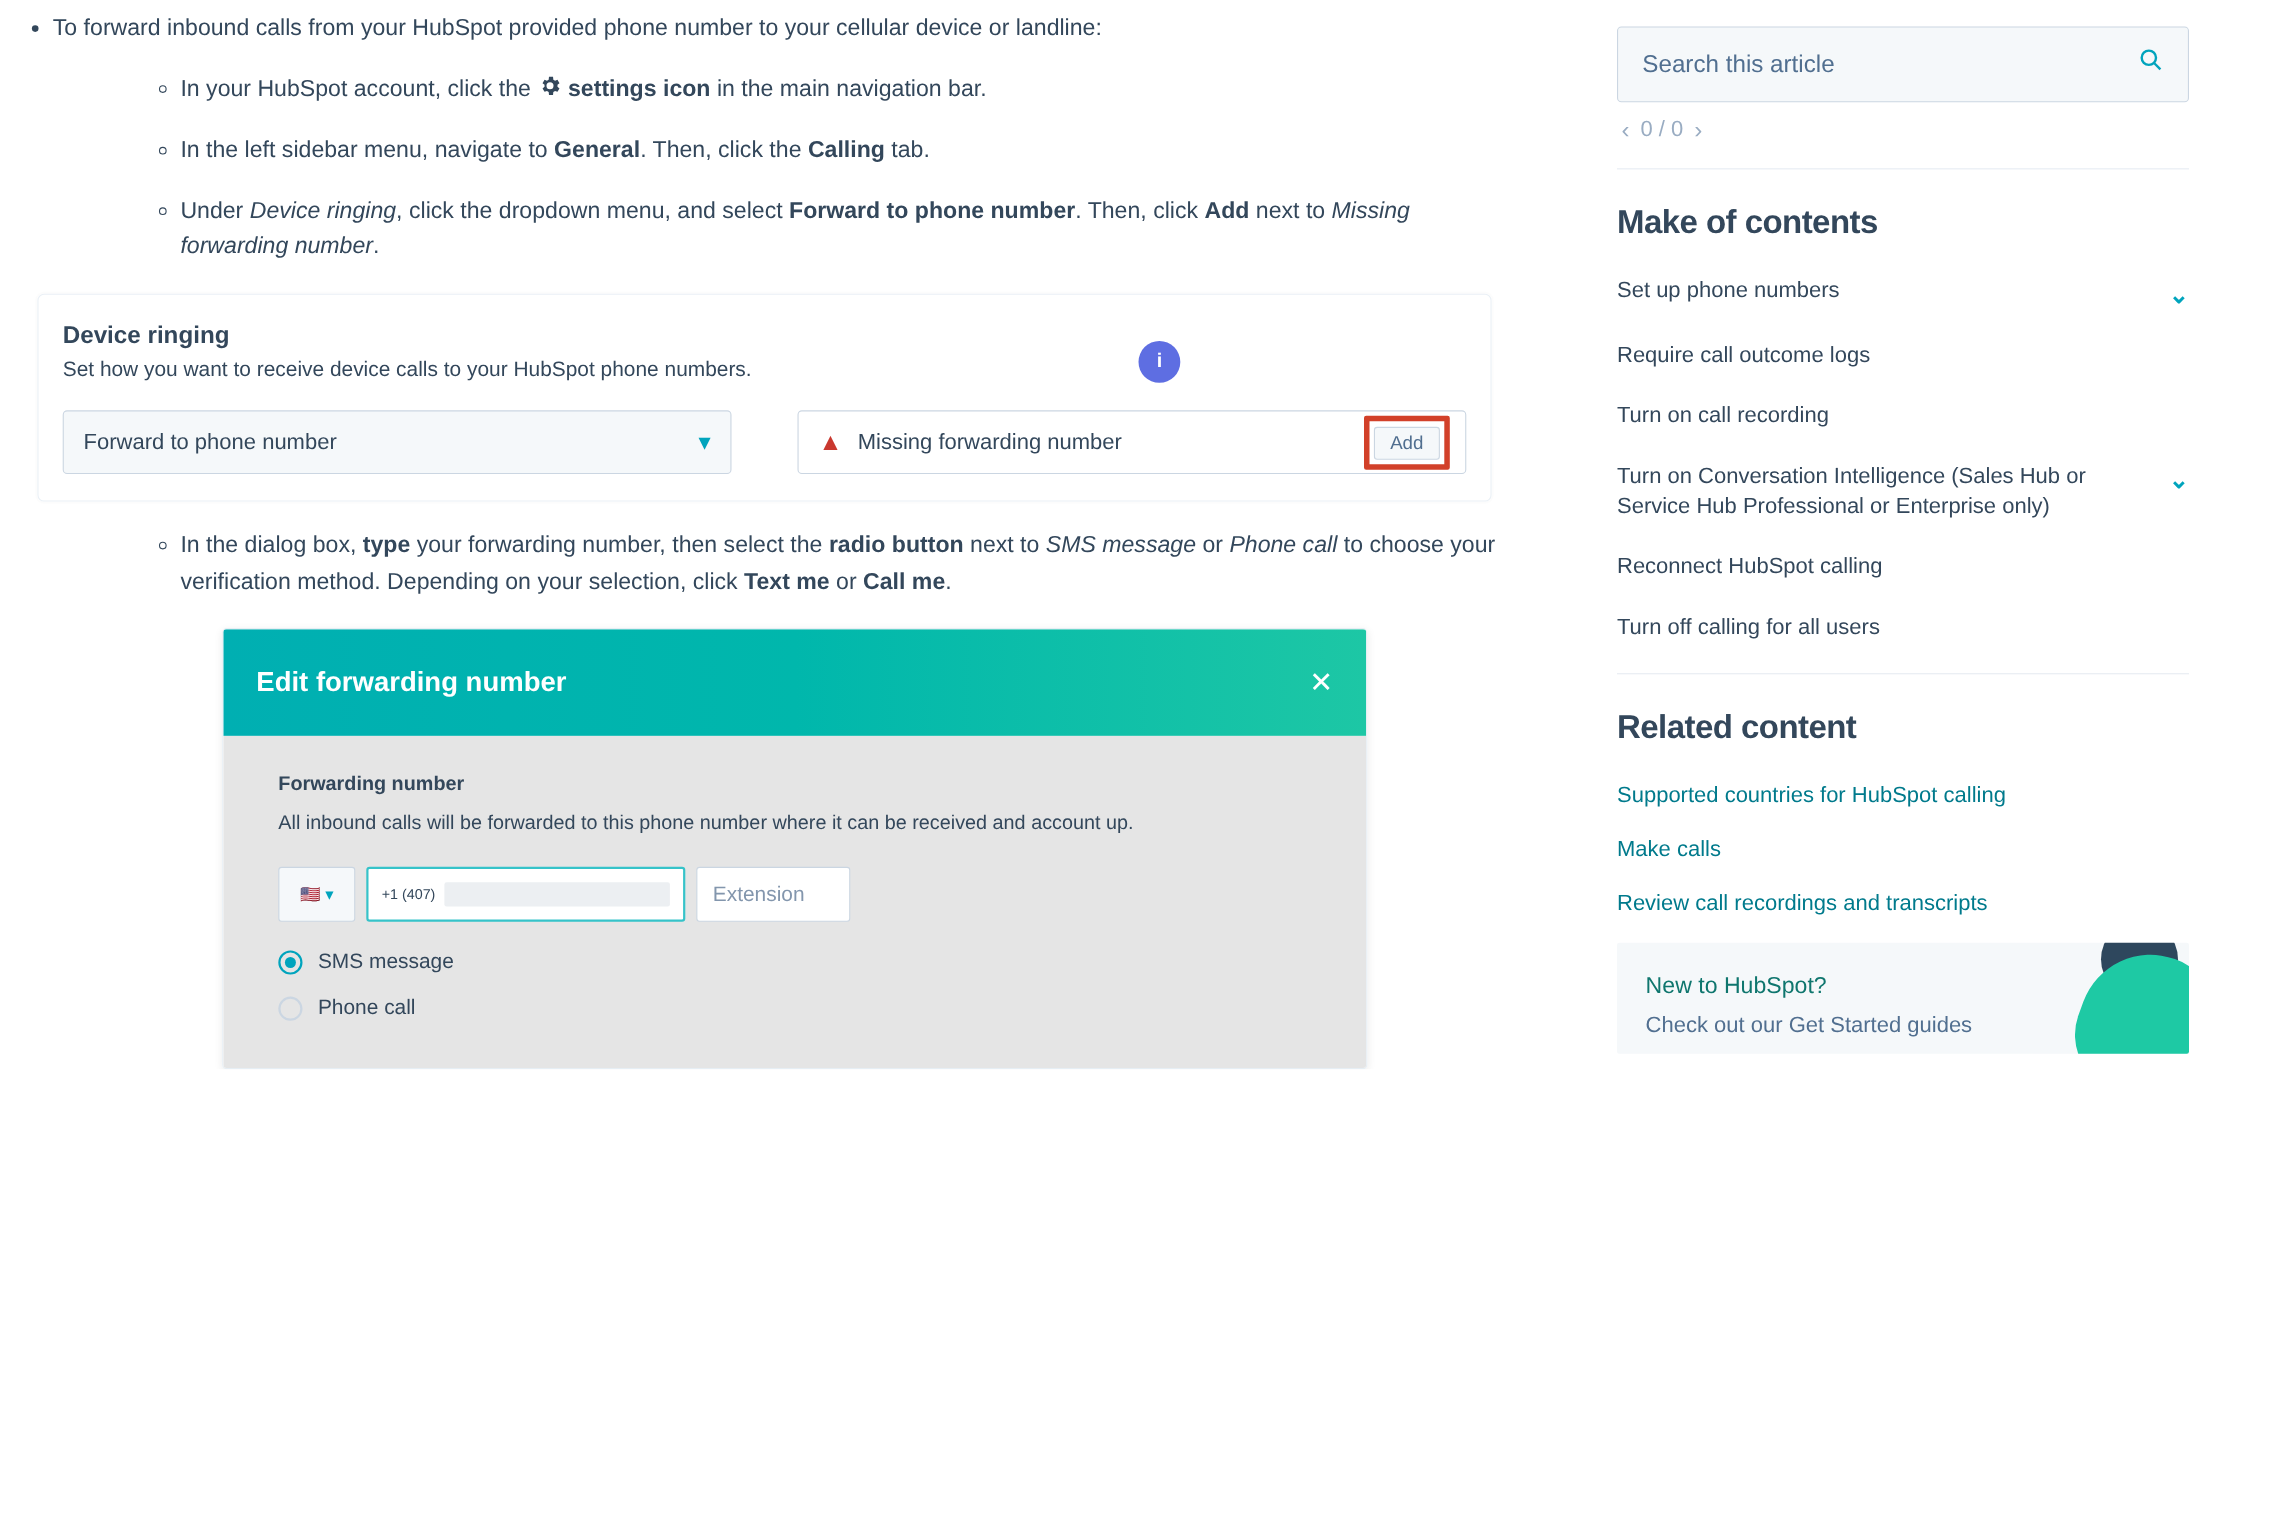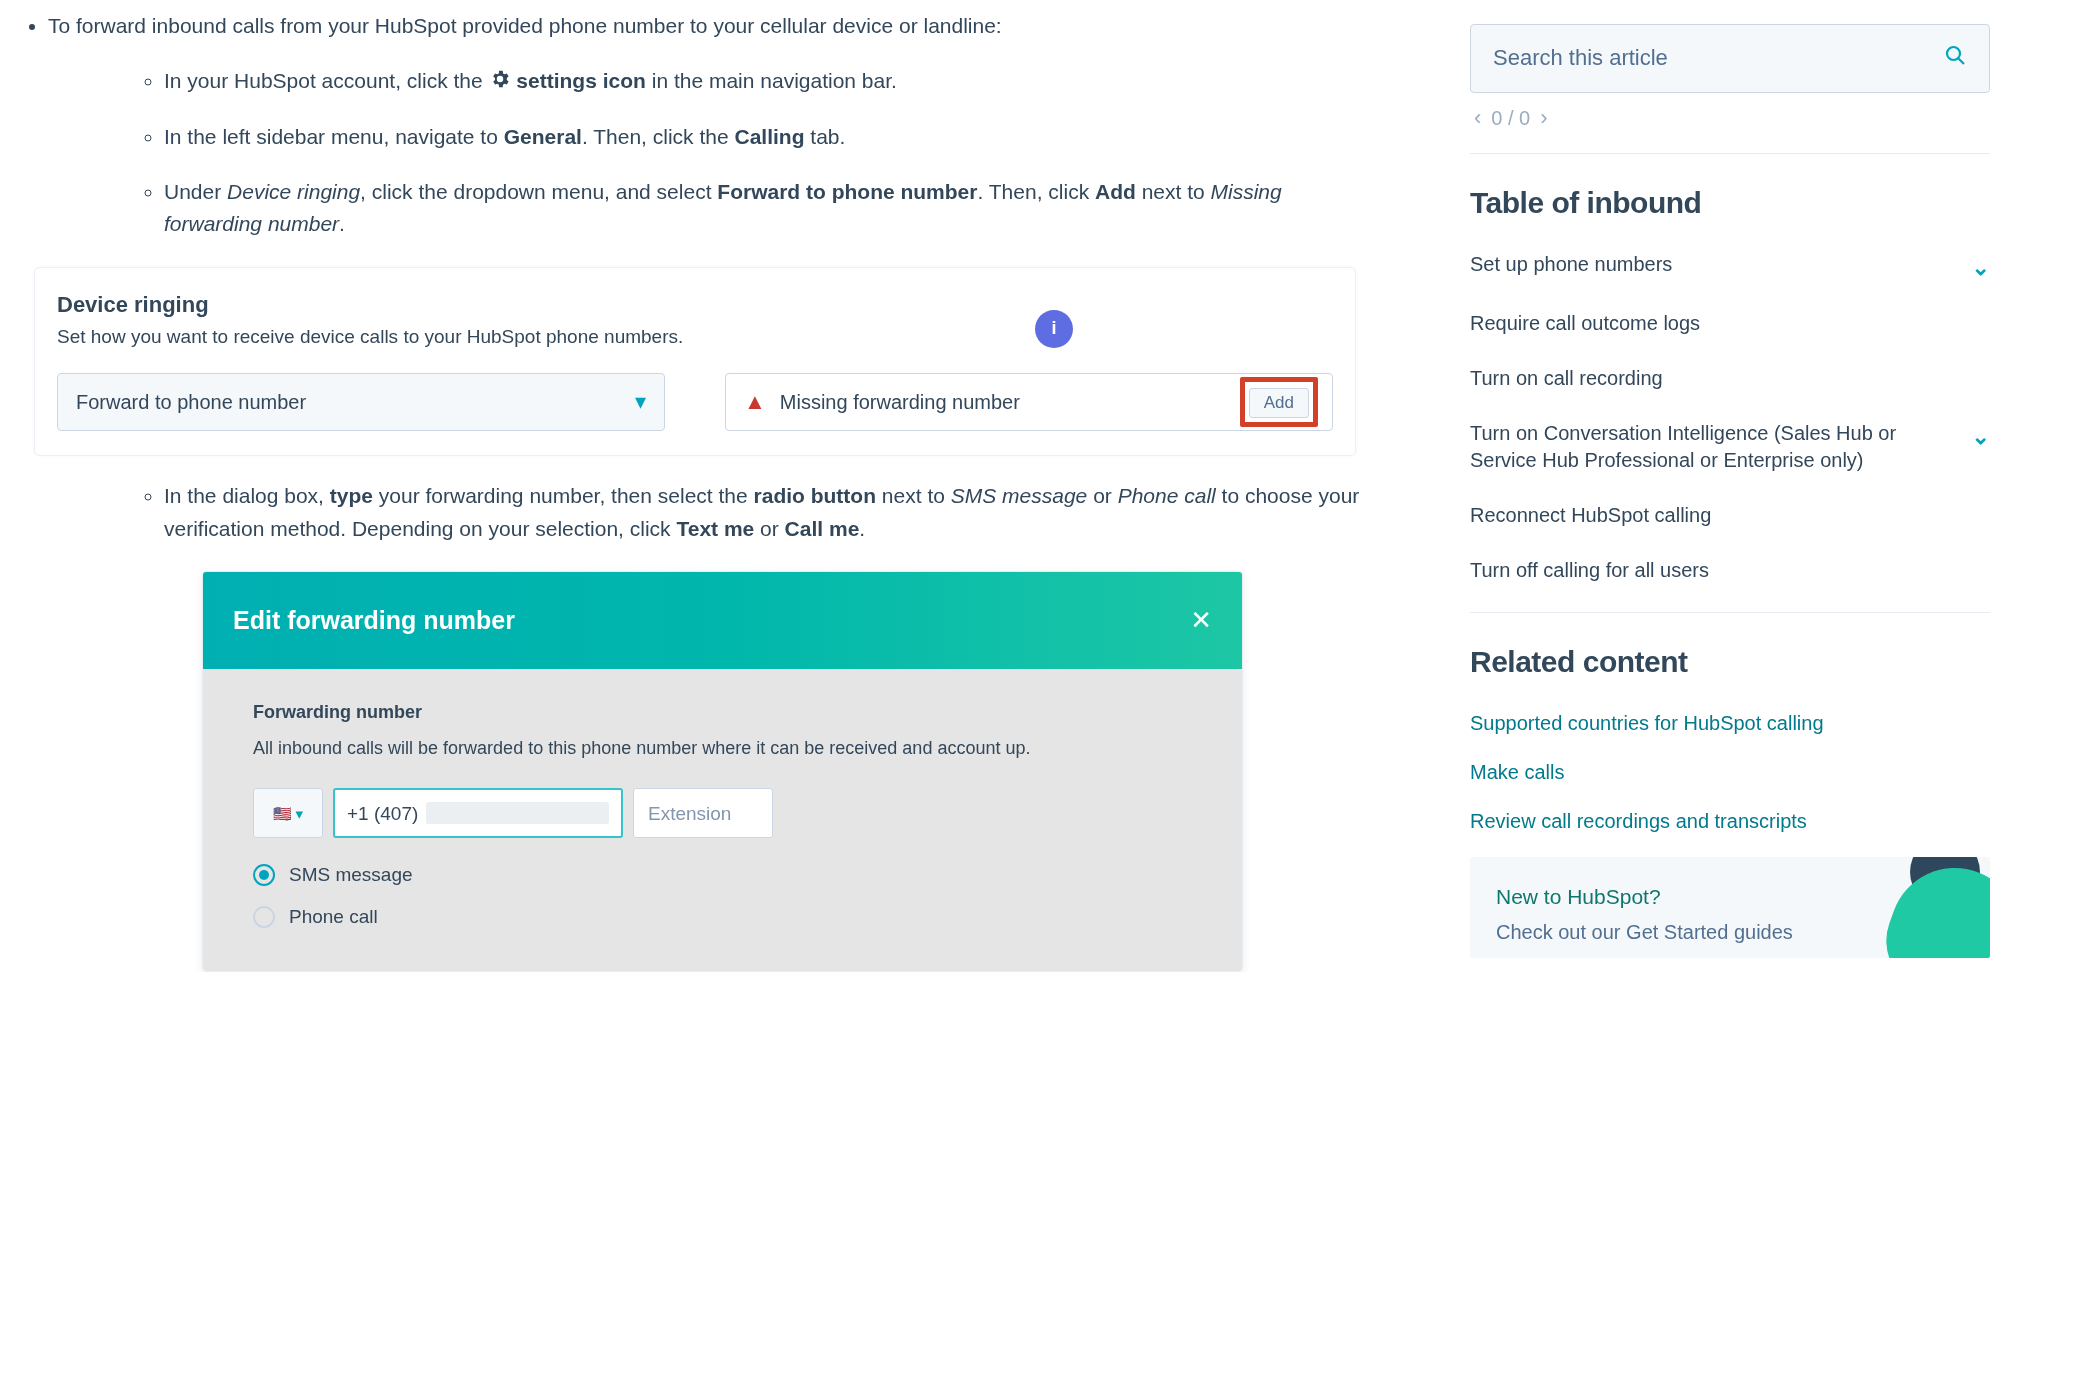--- a/index.html
+++ b/index.html
@@ -72,21 +72,21 @@
   .modal-body h4 { font-size: 18px; font-weight: 700; color: #33475b; margin-bottom: 8px; }
   .modal-body p.desc { font-size: 18px; color: #33475b; margin-bottom: 26px; max-width: 800px; }
   .phone-row { display: flex; gap: 10px; align-items: stretch; margin-bottom: 22px; }
   .flag-sel {
     width: 70px; height: 50px; border: 1px solid #cbd6e2; border-radius: 3px;
     background: #f5f8fa; display: flex; align-items: center; justify-content: center; gap: 4px; font-size: 15px;
   }
   .phone-in {
     width: 290px; height: 50px; border: 2px solid #36c3c9; border-radius: 3px;
     background: #fff; display: flex; align-items: center; padding: 0 12px; gap: 8px;
-    font-size: 19px; color: #33475b;
+    font-size: 13px; color: #33475b;
   }
   .redact { background: #eceff2; flex: 1; height: 22px; border-radius: 2px; }
   .ext-in {
     width: 140px; height: 50px; border: 1px solid #cbd6e2; border-radius: 3px;
     background: #fff; display: flex; align-items: center; padding: 0 14px;
     font-size: 19px; color: #8396ad;
   }
   .radio-row { display: flex; align-items: center; gap: 14px; font-size: 19px; color: #33475b; margin-bottom: 12px; }
   .radio {
     width: 22px; height: 22px; border-radius: 50%; border: 2px solid #00a4bd;
@@ -222,21 +222,21 @@
           <line x1="15.5" y1="15.5" x2="21" y2="21"></line>
         </svg>
     </span>
   </div>
   <div class="pager">
     <span class="chev">‹</span>
     <span>0 / 0</span>
     <span class="chev">›</span>
   </div>
   <div class="rule"></div>
-  <h2>Table of inbound</h2>
+  <h2>Make of contents</h2>
   <div id="toc-list">
       <div class="toc-item">
         <span>Set up phone numbers</span>
         <span class="toc-chev">⌄</span>
       </div>
       <div class="toc-item">
         <span>Require call outcome logs</span>
       </div>
       <div class="toc-item">
         <span>Turn on call recording</span>

